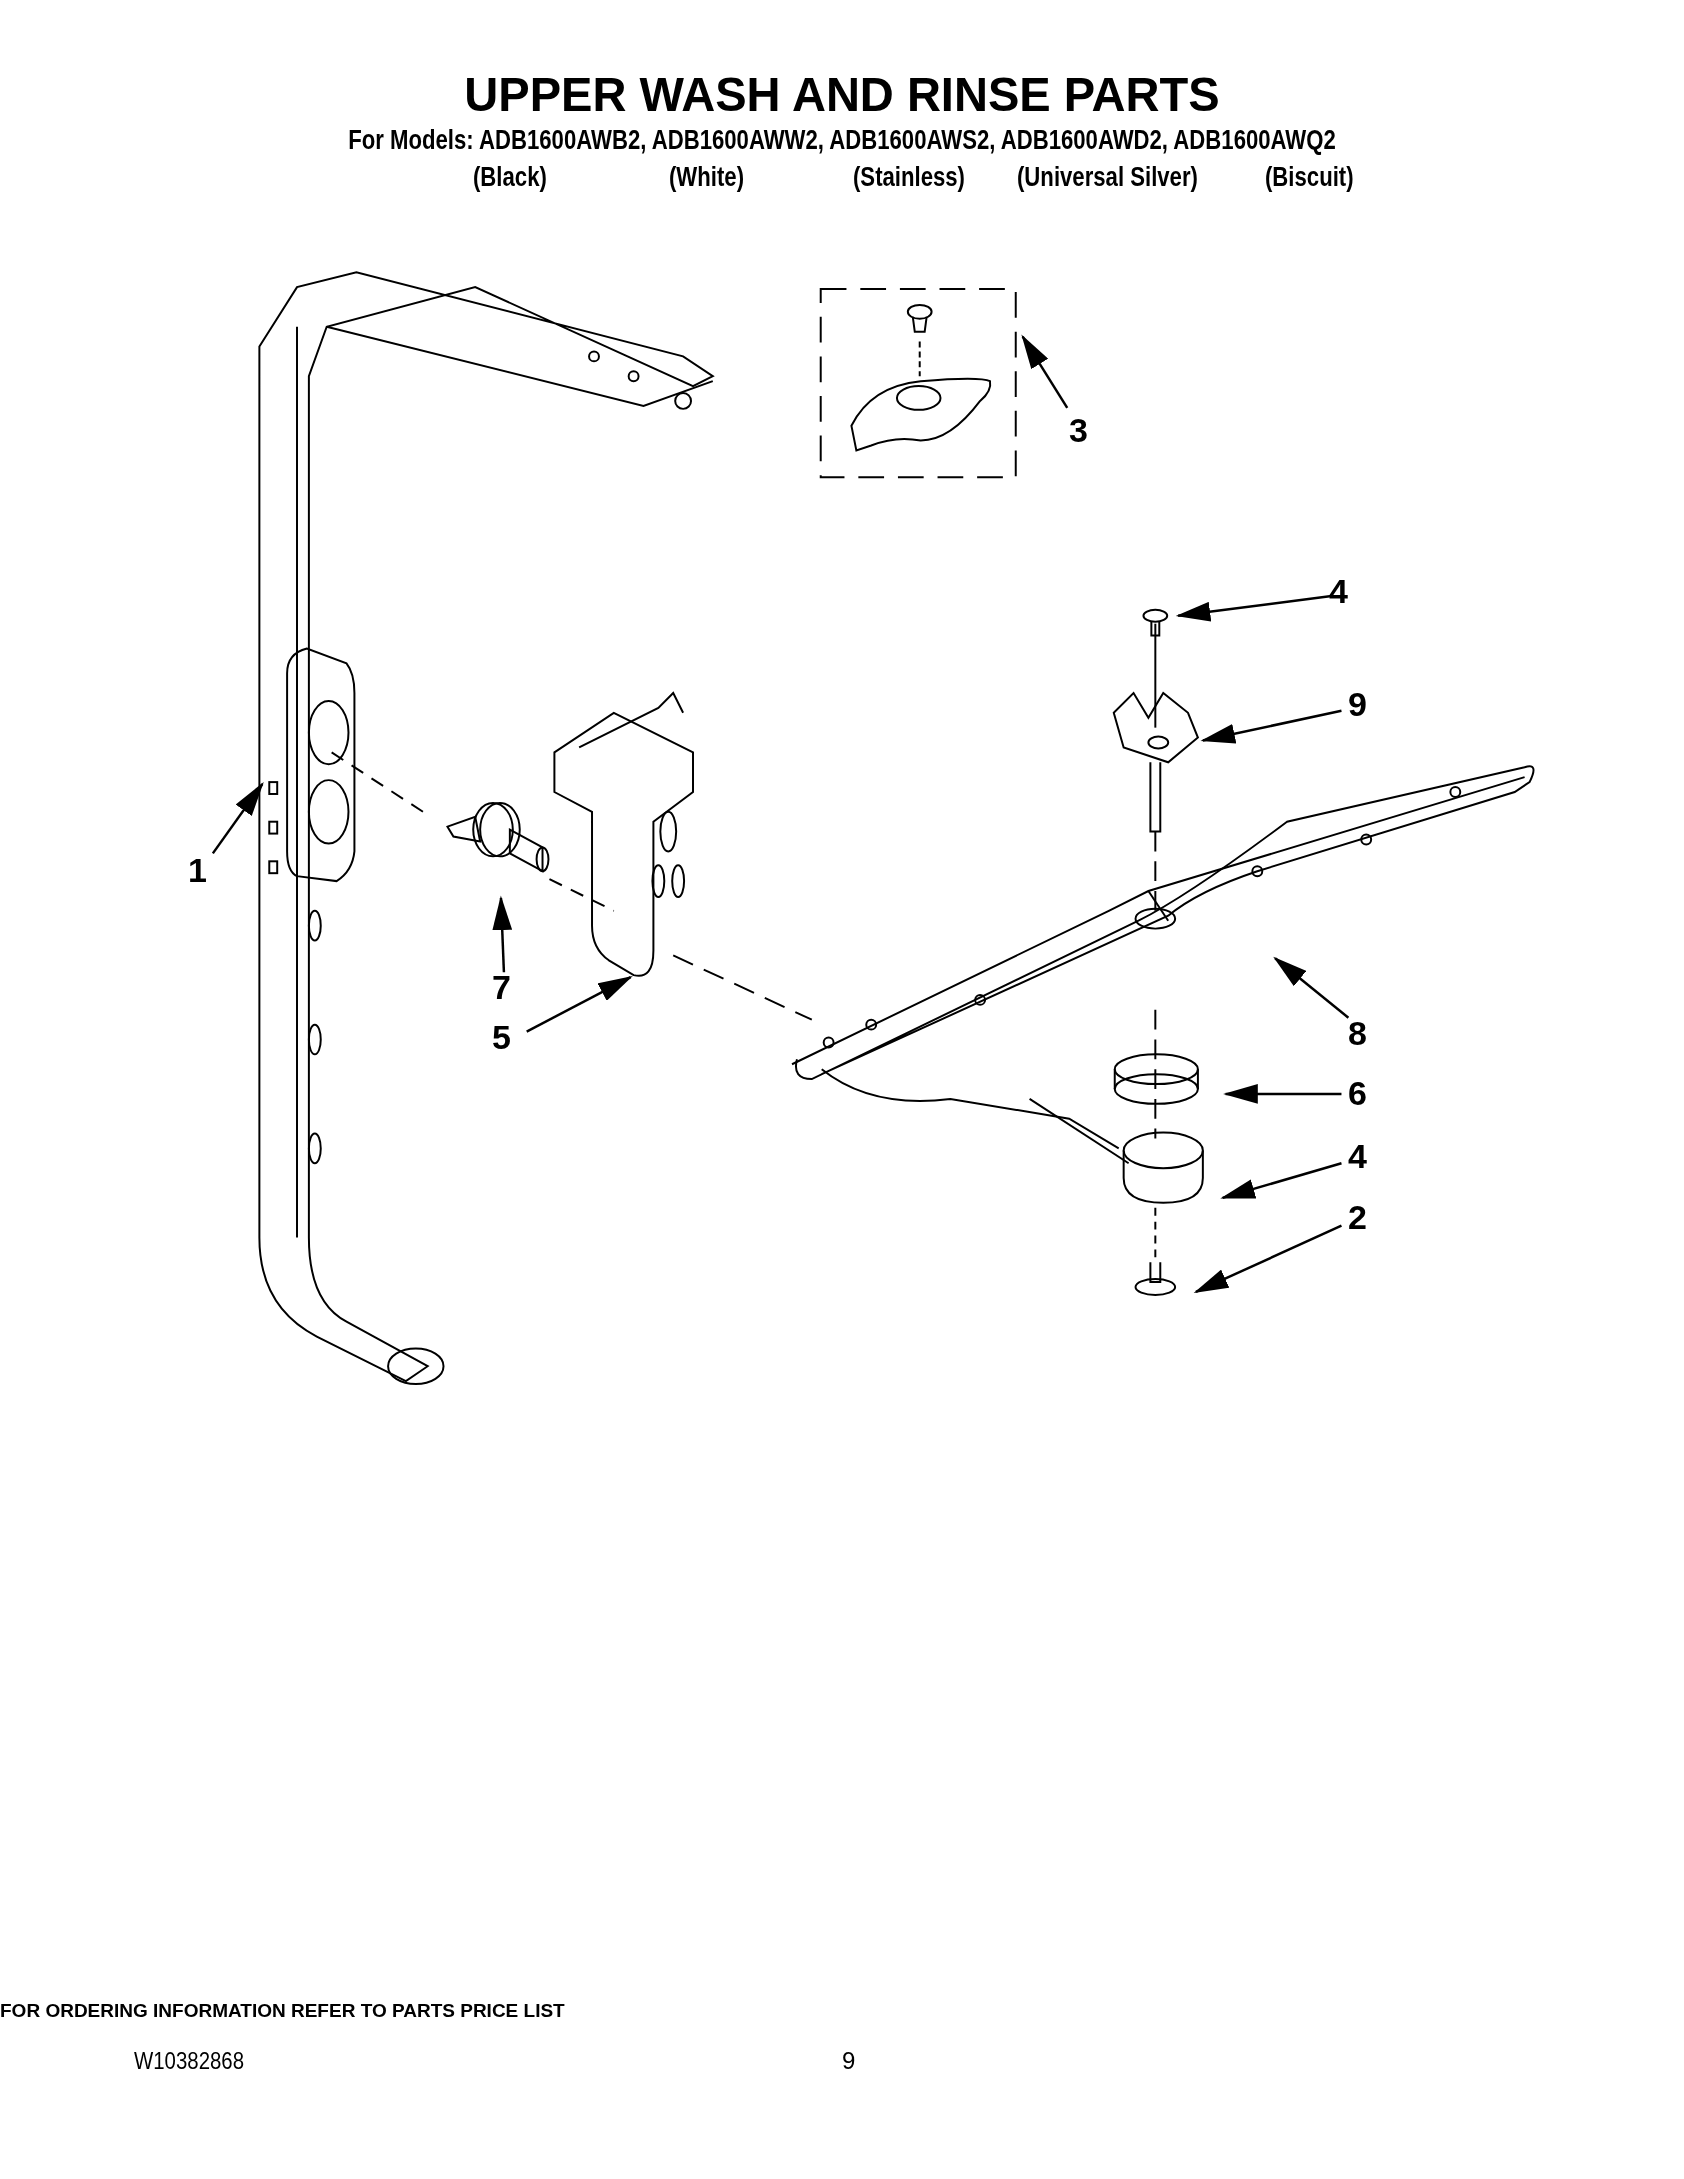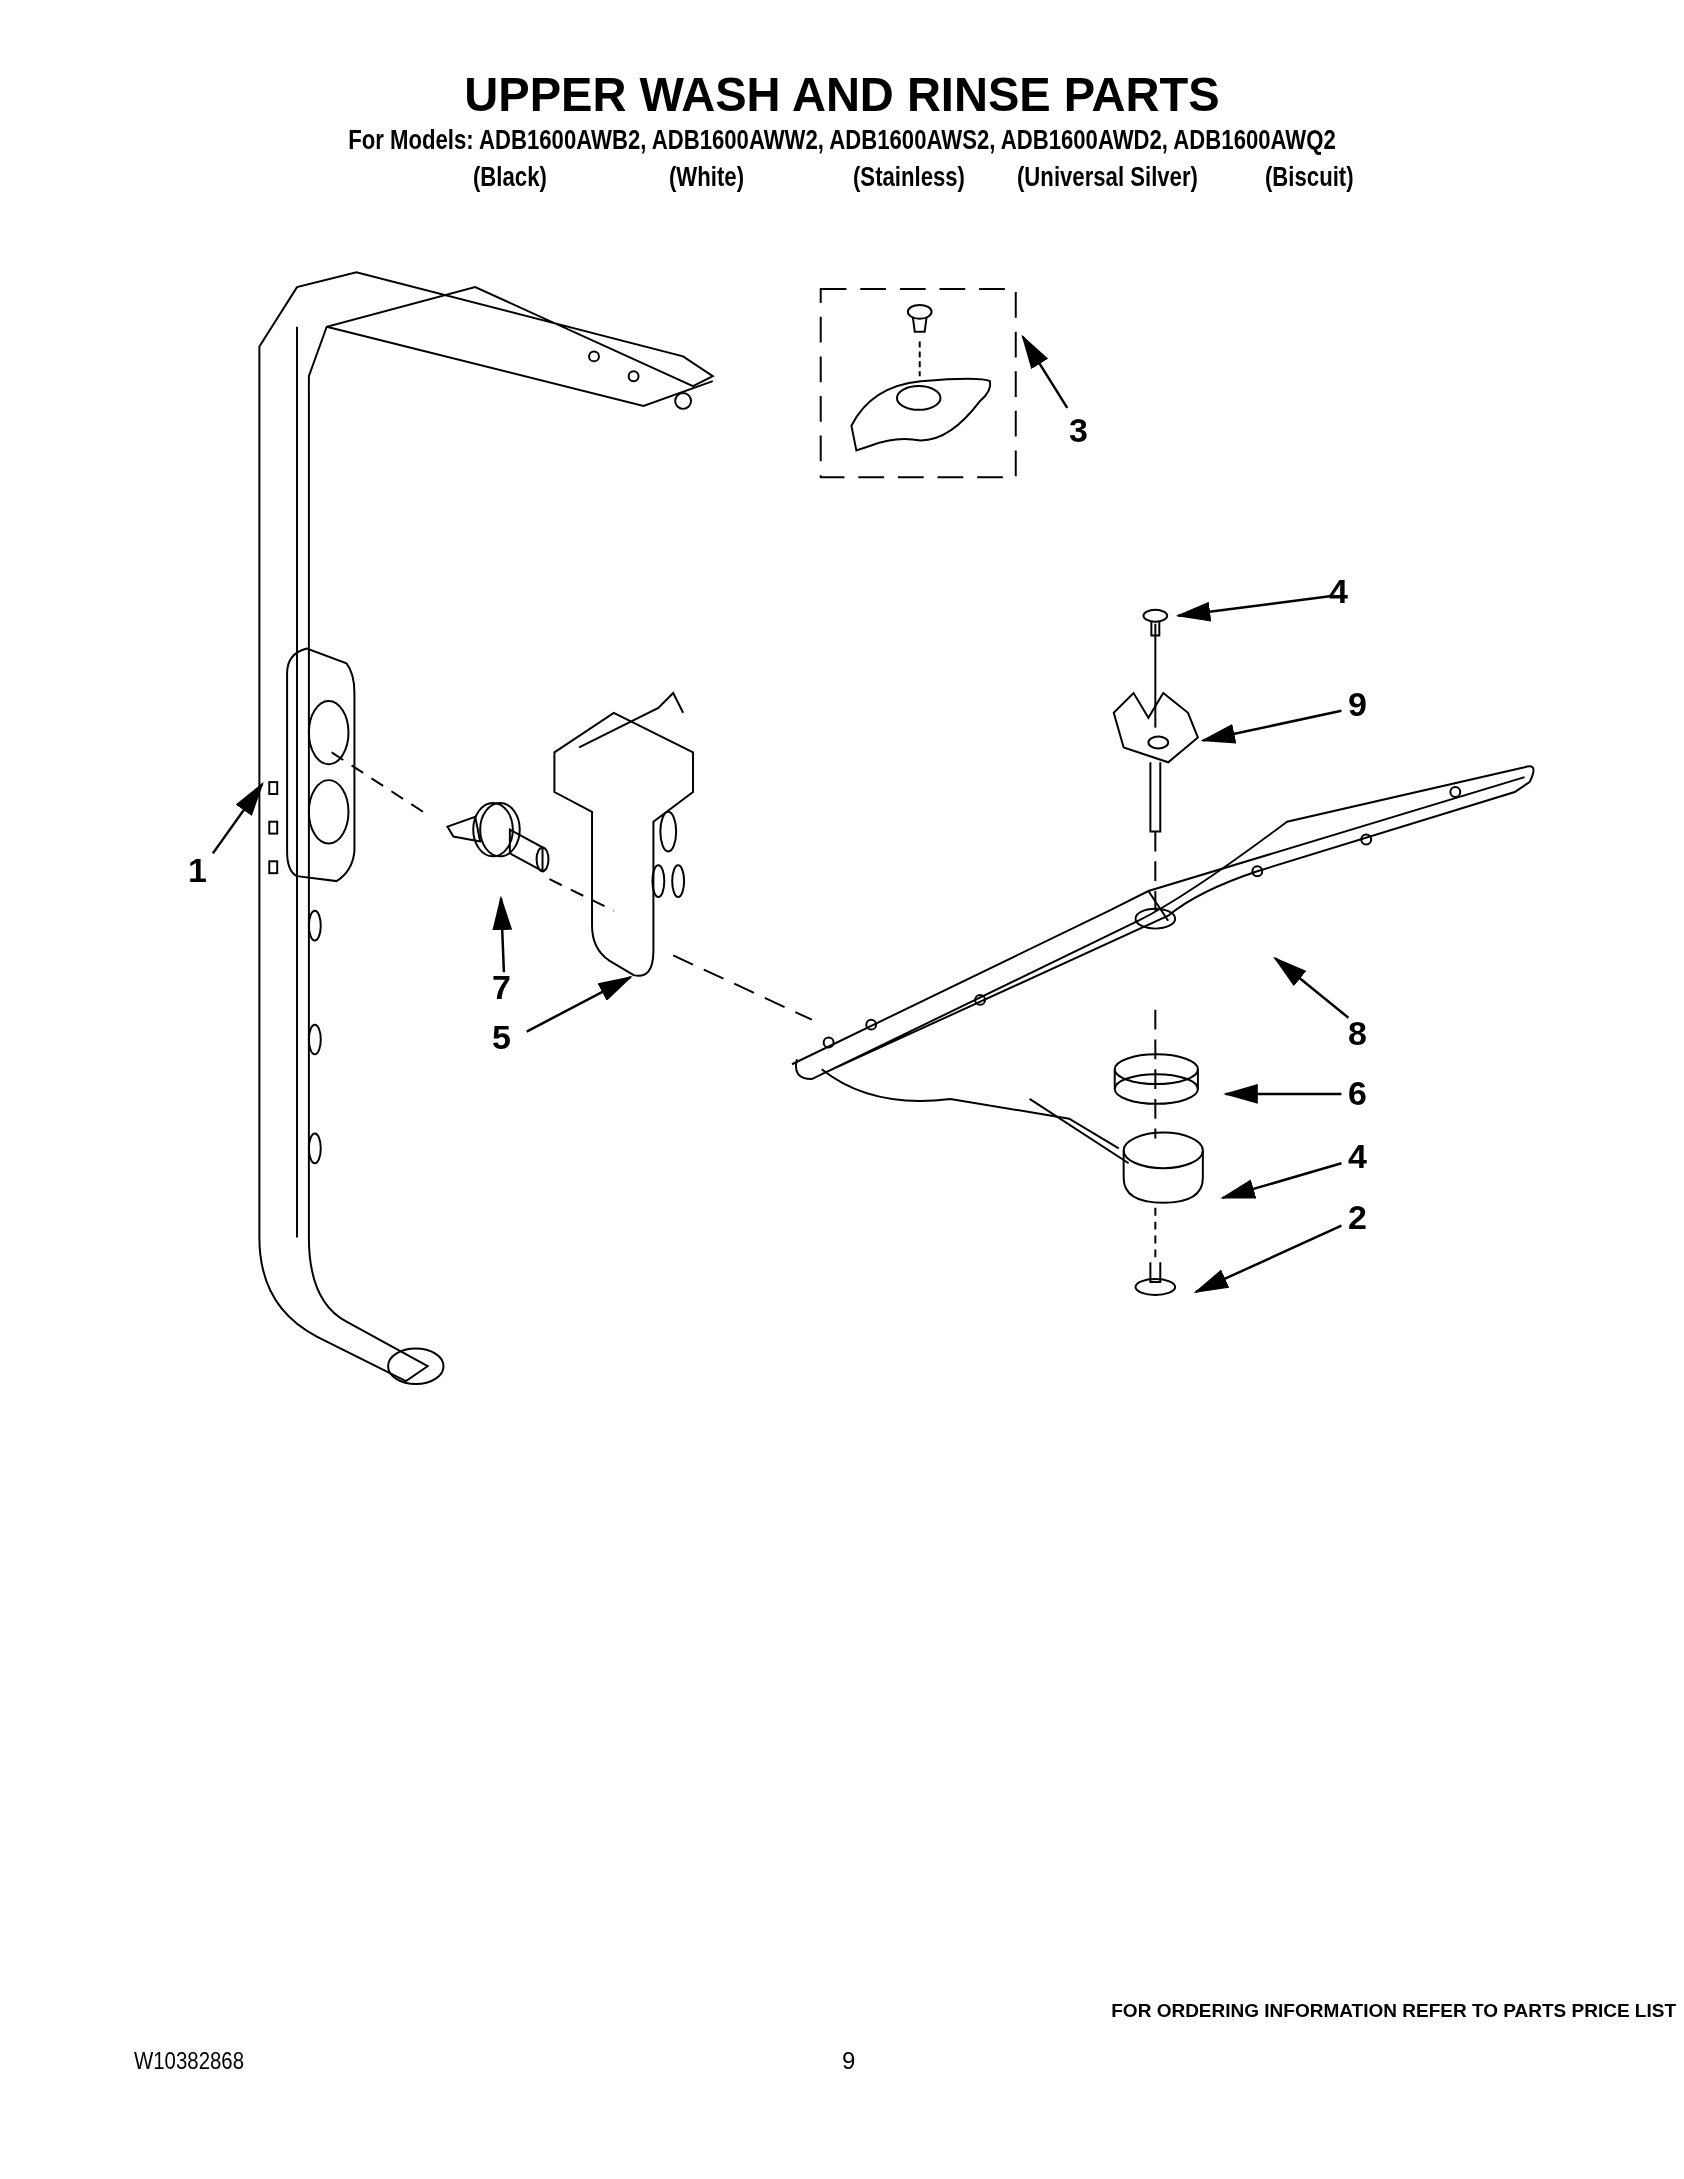--- a/index.html
+++ b/index.html
@@ -2,21 +2,21 @@
 <html><head>
 <meta charset="utf-8">
 <style>
   html,body{margin:0;padding:0;background:#fff;}
   body{width:1684px;height:2179px;position:relative;overflow:hidden;font-family:"Liberation Sans",sans-serif;color:#000;}
   .abs{position:absolute;}
   .title{left:0;width:1684px;top:67px;text-align:center;font-size:48px;font-weight:bold;letter-spacing:0;transform:scaleX(0.98);}
   .models{left:0;width:1684px;top:125px;text-align:center;font-size:27px;font-weight:bold;transform:scaleX(0.82);}
   .color{top:162px;font-size:27px;font-weight:bold;transform:scaleX(0.82);transform-origin:left;white-space:nowrap;}
   .callout{font-size:34px;font-weight:bold;}
-  .order{left:0;width:1676px;top:2000px;text-align:right;font-size:19px;font-weight:bold;}
+  .order{left:0;width:1676px;top:2000px;text-align:left;font-size:19px;font-weight:bold;}
   .docnum{left:134px;top:2047px;font-size:24px;transform:scaleX(0.85);transform-origin:left;}
   .pagenum{left:842px;top:2047px;font-size:24px;}
   svg{position:absolute;left:0;top:0;}
 </style>
 </head>
 <body>
 
 <div class="abs title">UPPER WASH AND RINSE PARTS</div>
 <div class="abs models">For Models: ADB1600AWB2, ADB1600AWW2, ADB1600AWS2, ADB1600AWD2, ADB1600AWQ2</div>
 <div class="abs color" style="left:473px">(Black)</div>

